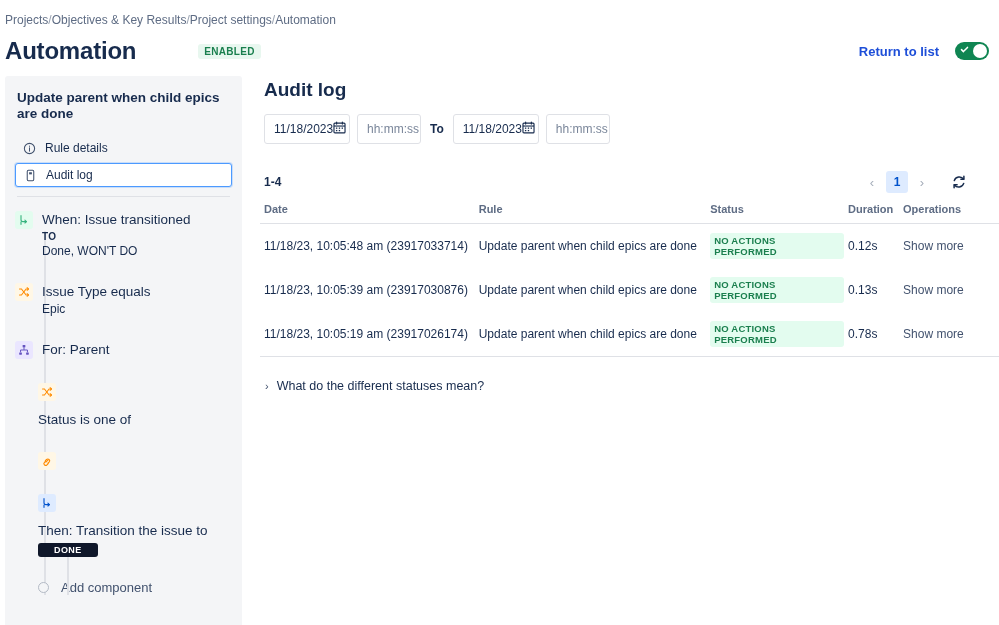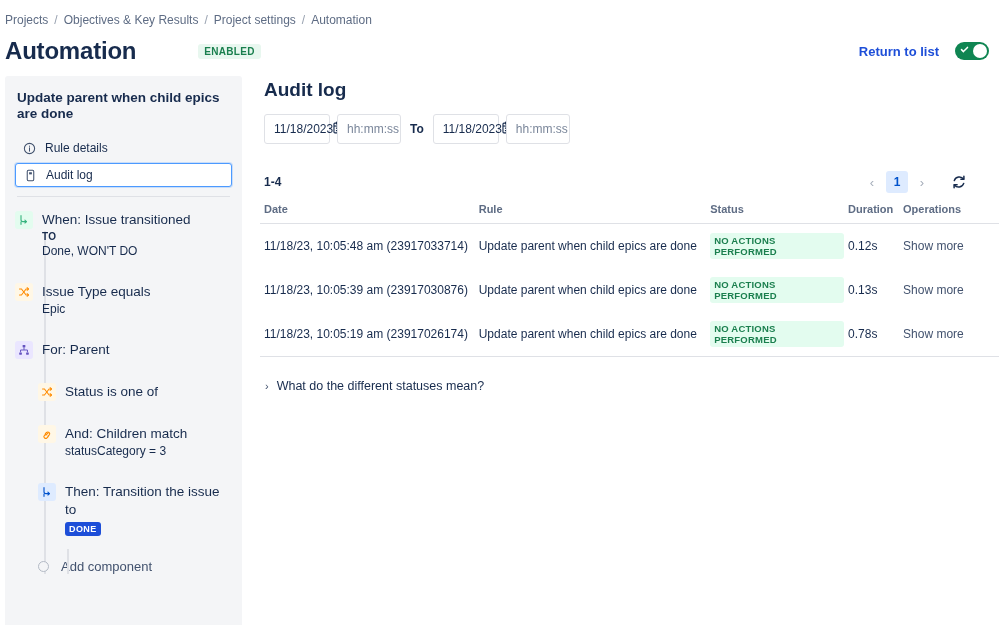--- a/index.html
+++ b/index.html
@@ -8,21 +8,20 @@
     width: 999px; height: 625px;
     background: #ffffff;
     font-family: "Liberation Sans", sans-serif;
     color: #172B4D;
     overflow: hidden;
   }
 
   
   .breadcrumb {
     display: flex; align-items: center;
-    gap: 6px;
     padding: 13px 0 0 5px;
     font-size: 12px;
     color: #5E6C84;
   }
   .breadcrumb a {
     color: #5E6C84; text-decoration: none; cursor: pointer;
   }
   .crumb-sep { color: #97A0AF; font-size: 12px; }
 
   
@@ -123,21 +122,21 @@
   }
   .tree-line.nested {
     left: 52px; top: 0; bottom: 0;
   }
   .comp {
     display: flex; gap: 9px;
     position: relative;
     cursor: pointer;
     margin-bottom: 23px;
   }
-  .comp.indent { margin-left: 23px; }
+  .comp.indent { margin-left: 23px; flex-direction: column; }
   .comp-ico {
     width: 18px; height: 18px; flex: 0 0 18px;
     border-radius: 3px;
     display: flex; align-items: center; justify-content: center;
     margin-top: 1px;
     position: relative; z-index: 2;
   }
   .comp-body { padding-top: 0; }
   .comp-title {
     font-size: 13.5px; line-height: 17px;
@@ -148,24 +147,24 @@
     letter-spacing: 0.2px;
     color: #172B4D;
     margin-top: 3px;
   }
   .comp-sub {
     font-size: 12px; line-height: 16px;
     color: #172B4D; margin-top: 1px;
   }
   .lozenge-done {
     display: inline-block;
-    background: #1d4ed8; color: #ffffff;
+    background: #0f172a; color: #ffffff;
     font-size: 9px; font-weight: 700;
     letter-spacing: 0.4px;
-    padding: 2px 4px; border-radius: 3px;
+    padding: 2px 16px; border-radius: 3px;
     margin-top: 4px;
   }
   .add-comp {
     display: flex; align-items: center; gap: 12px;
     margin-left: 23px; margin-top: 2px;
   }
   .add-circle {
     width: 11px; height: 11px; border-radius: 50%;
     border: 1.5px solid #B3BAC5; background: #F4F5F7;
     flex: 0 0 11px; position: relative; z-index: 2;
@@ -189,21 +188,21 @@
     height: 30px;
     border: 1px solid #DFE1E6;
     border-radius: 3px;
     background: #ffffff;
     display: flex; align-items: center;
     padding: 0 9px;
     font-size: 12px;
     color: #172B4D;
     cursor: text;
   }
-  .field.date { width: 66px; justify-content: space-between; padding-right: 7px; }
+  .field.date { width: 86px; justify-content: space-between; padding-right: 7px; }
   .field.time { width: 64px; color: #7A869A; }
   .field .ph { color: #7A869A; }
   .to-label { font-size: 12px; font-weight: 700; color: #172B4D; margin: 0 2px; }
 
   .count-row {
     display: flex; align-items: center;
     margin-top: 27px; padding: 0 31px 0 4px;
   }
   .count-text { font-size: 12px; font-weight: 700; color: #172B4D; }
   .pager { margin-left: auto; display: flex; align-items: center; gap: 5px; }
@@ -368,21 +367,20 @@
             <span class="comp-body"><span class="comp-title">Status is one of</span></span>
           </div>
           <div class="comp indent">
             <span class="comp-ico" style="background:#FFF7E6">
               <svg width="12" height="12" viewBox="0 0 16 16">
                 <path d="M6.5 9.5l3-3" stroke="#FF8B00" stroke-width="1.5" stroke-linecap="round"></path>
                 <path d="M9.2 11l1.6-1.6a2.4 2.4 0 0 0-3.4-3.4L5.8 7.6" stroke="#FF8B00" stroke-width="1.5" fill="none" stroke-linecap="round"></path>
                 <path d="M6.8 5l-1.6 1.6a2.4 2.4 0 0 0 3.4 3.4L10.2 8.4" stroke="#FF8B00" stroke-width="1.5" fill="none" stroke-linecap="round" transform="translate(-0.6 3.1)"></path>
               </svg>
             </span>
-            <span class="comp-body"><span class="comp-title">And: Children match</span><div class="comp-sub">statusCategory = 3</div></span>
           </div>
           <div class="comp indent">
             <span class="comp-ico" style="background:#DEEBFF">
               <svg width="12" height="12" viewBox="0 0 16 16">
                 <path d="M4 2.2v5.3a2.6 2.6 0 0 0 2.6 2.6H11" stroke="#0052CC" stroke-width="1.5" fill="none" stroke-linecap="round"></path>
                 <path d="M9.2 8.2l2.1 1.9-2.1 1.9" stroke="#0052CC" stroke-width="1.5" fill="none" stroke-linecap="round" stroke-linejoin="round"></path>
                 <path d="M4 10.6v3.2" stroke="#0052CC" stroke-width="1.5" stroke-linecap="round"></path>
               </svg>
             </span>
             <span class="comp-body"><span class="comp-title">Then: Transition the issue to</span><div><span class="lozenge-done">DONE</span></div></span>

